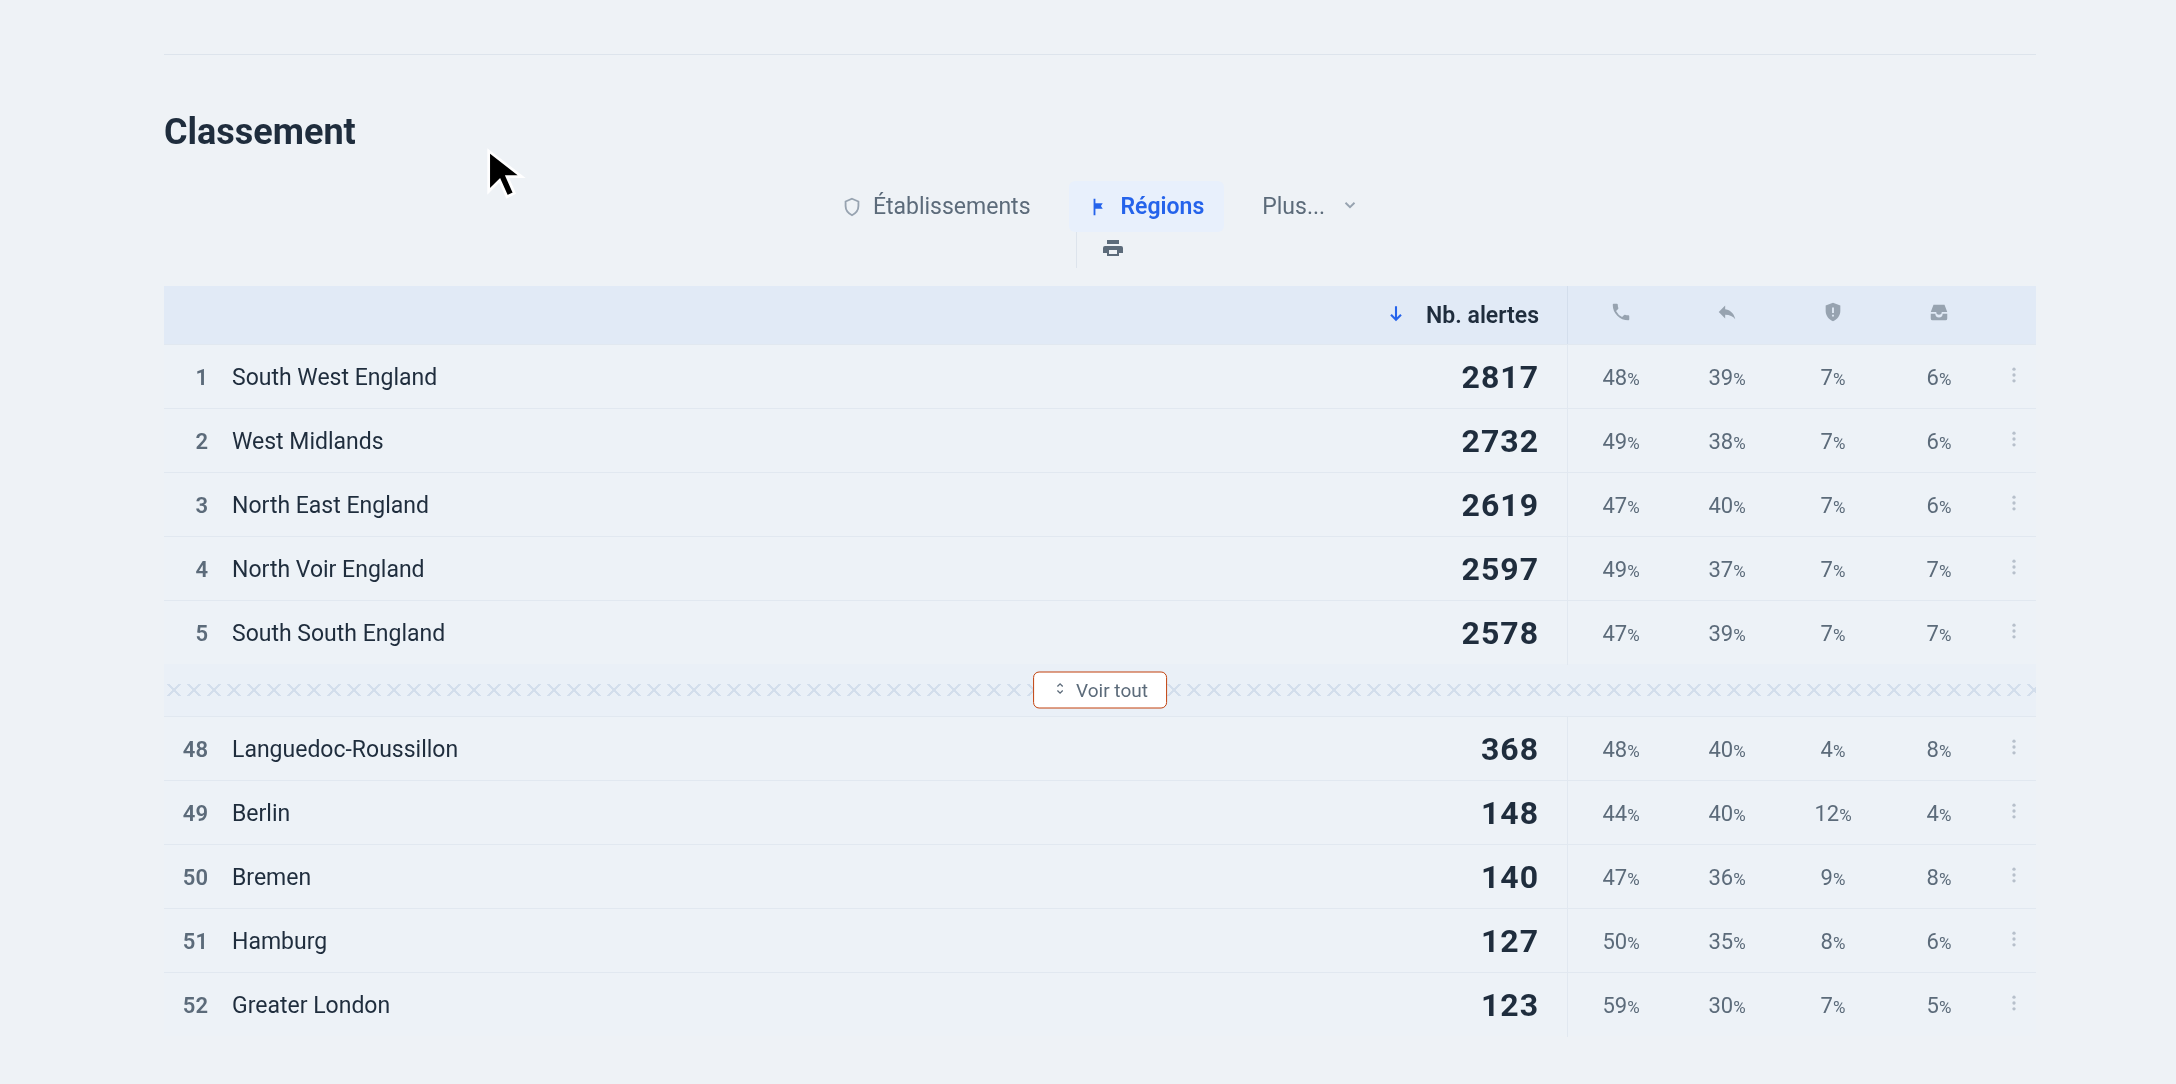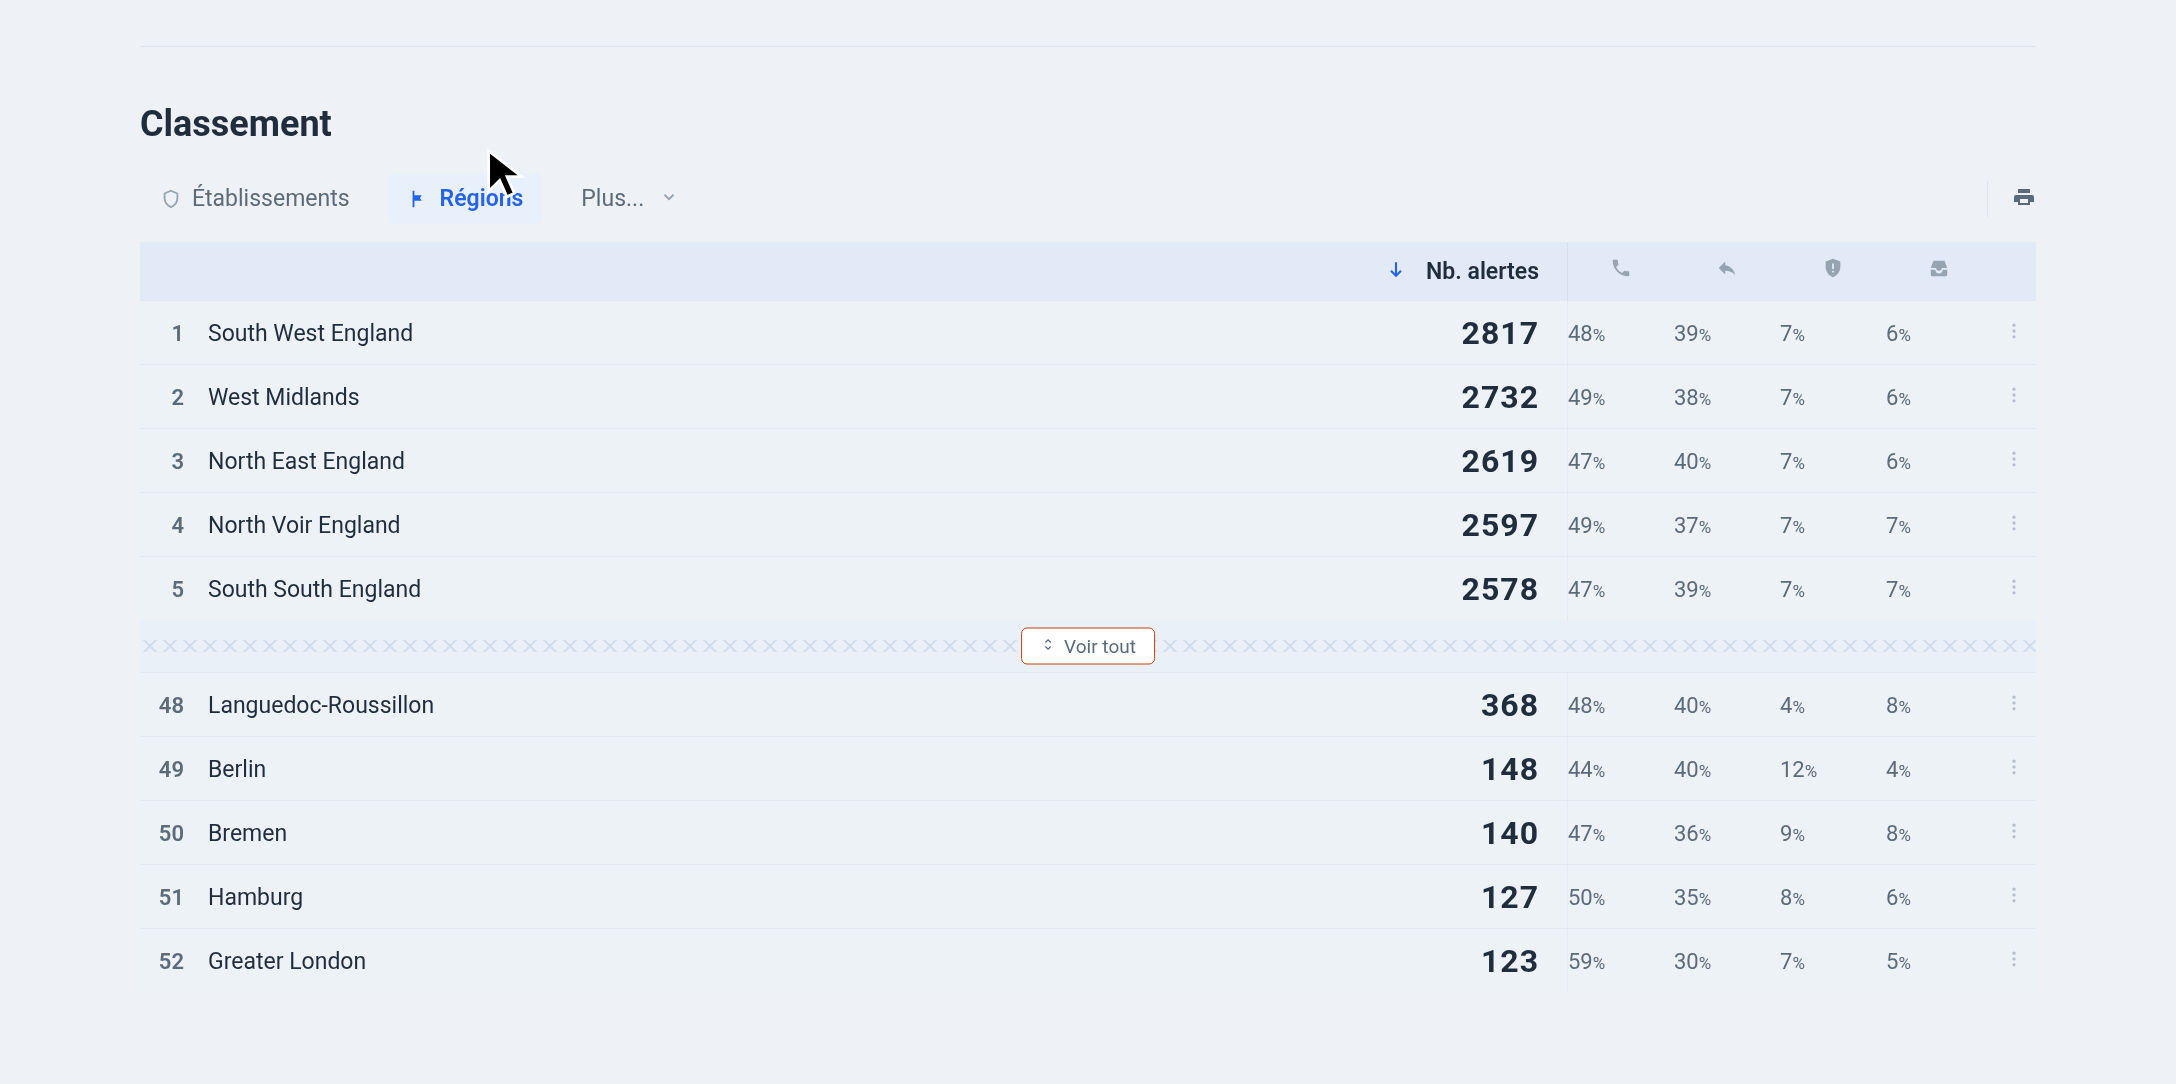--- a/index.html
+++ b/index.html
@@ -5,38 +5,40 @@
   * { box-sizing: border-box; margin: 0; padding: 0; }
   body {
     background: #eef2f6;
     font-family: -apple-system, BlinkMacSystemFont, "Segoe UI", Roboto, Helvetica, Arial, sans-serif;
     color: #1f2d3d;
     width: 2176px;
     height: 1084px;
     overflow: hidden;
   }
   .container {
-    padding: 0 140px;
+    padding: 8px 140px;
+    margin-left: 24px;
   }
   .top-divider {
     height: 1px;
     background: #dde4ec;
     margin-top: 46px;
   }
   .title {
     font-size: 36px;
     font-weight: 700;
     color: #1f2d3d;
     margin-top: 56px;
     margin-bottom: 28px;
   }
   .toolbar {
     display: flex;
     align-items: center;
     justify-content: space-between;
+    flex-direction: column;
   }
   .tabs {
     display: flex;
     align-items: center;
     gap: 18px;
   }
   .tab {
     display: inline-flex;
     align-items: center;
     gap: 10px;
@@ -123,21 +125,21 @@
   }
   .row .value {
     text-align: right;
     padding-right: 28px;
     font-weight: 700;
     font-size: 32px;
     letter-spacing: 1px;
   }
   .row .col-sep { height: 64px; background:#e1e8f0; }
   .pct {
-    text-align: left;
+    text-align: center;
     color:#5c6b7a;
     font-size: 22px;
   }
   .pct .sm { font-size: 17px; }
   .morecell {
     display:flex;
     align-items:center;
     justify-content:center;
     color:#b7c0cb;
     cursor:pointer;

